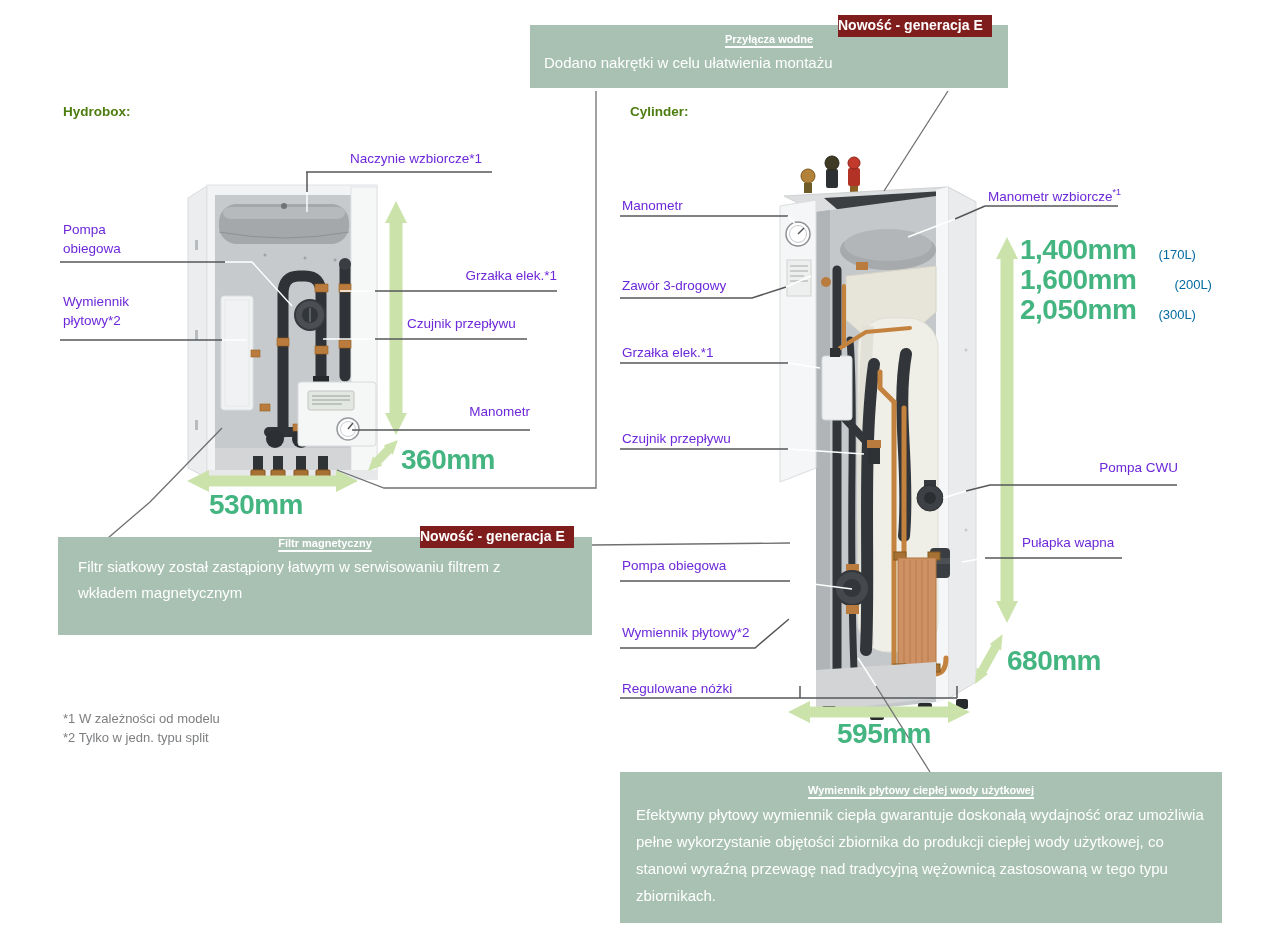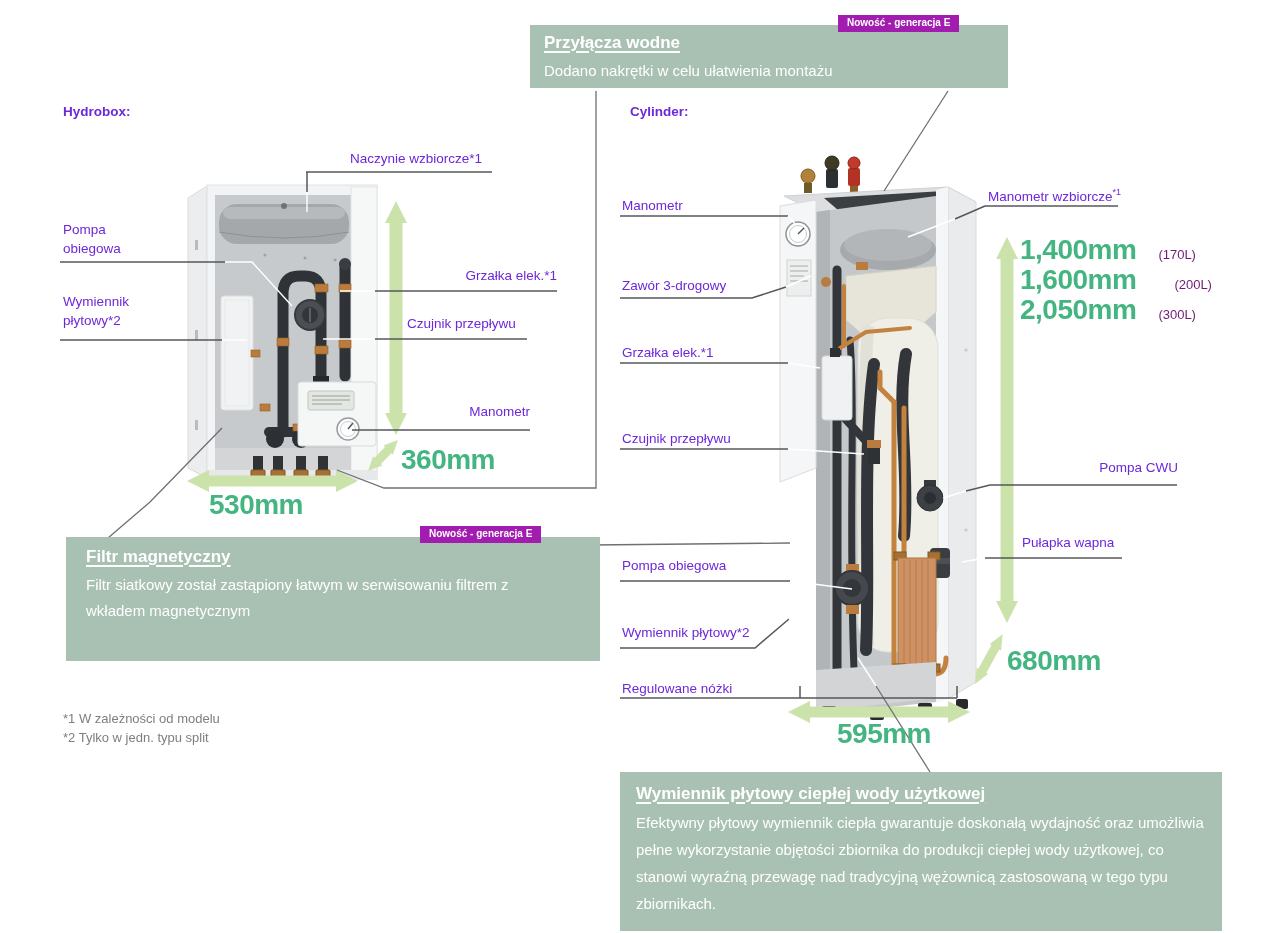--- a/index.html
+++ b/index.html
@@ -1,29 +1,29 @@
 <!DOCTYPE html>
 <html><head>
 <meta charset="utf-8">
 <style>
   html,body{margin:0;padding:0;background:#fff;}
   #page{position:relative;width:1280px;height:933px;background:#fff;overflow:hidden;
         font-family:"Liberation Sans","DejaVu Sans",sans-serif;}
   .abs{position:absolute;}
   .lbl{font-size:13.5px;color:#6d28d9;line-height:19px;}
   .lbl.r{text-align:right;}
-  .sect{font-size:13.5px;font-weight:bold;color:#6d28d9;}
+  .sect{font-size:13.5px;font-weight:bold;color:#4d7c0f;}
   .dim{font-size:28px;font-weight:bold;color:#44b581;letter-spacing:-0.5px;white-space:nowrap;}
-  .cap{font-size:13px;color:#701a75;}
+  .cap{font-size:13px;color:#0369a1;}
   .gbox{background:#a8c1b2;color:#fff;box-sizing:border-box;}
-  .gbox .t{font-size:17px;font-weight:bold;text-decoration:underline;
-           text-underline-offset:3px;text-decoration-thickness:1.5px;margin-bottom:5px;}
+  .gbox .t{font-size:11px;font-weight:bold;text-decoration:underline;
+           text-underline-offset:3px;text-decoration-thickness:1.5px;margin-bottom:5px;text-align:center;}
   .gbox .b{font-size:15px;line-height:26px;}
-  .badge{background:#a21caf;color:#fff;font-size:10px;font-weight:bold;
-         padding:2px 9px 4px 9px;white-space:nowrap;}
+  .badge{background:#7f1d1d;color:#fff;font-size:14px;font-weight:bold;
+         padding:2px 9px 4px 0;white-space:nowrap;}
   .fn{font-size:13px;color:#7c7e80;line-height:19px;}
   sup{font-size:9px;}
   svg{display:block;}
 </style>
 </head>
 <body>
 
 <div id="page">
 
   <svg class="abs" style="left:165px;top:180px" width="240" height="312" viewBox="0 0 240 312">
@@ -321,21 +321,21 @@
   <div class="abs lbl" style="left:350px;top:149px">Naczynie wzbiorcze*1</div>
   <div class="abs lbl" style="left:63px;top:220px;width:85px">Pompa obiegowa</div>
   <div class="abs lbl" style="left:63px;top:292px;width:115px">Wymiennik płytowy*2</div>
   <div class="abs lbl r" style="left:455px;top:266px;width:102px">Grzałka elek.*1</div>
   <div class="abs lbl" style="left:407px;top:314px">Czujnik przepływu</div>
   <div class="abs lbl r" style="left:440px;top:402px;width:90px">Manometr</div>
 
   <div class="abs dim" style="left:401px;top:444px">360mm</div>
   <div class="abs dim" style="left:209px;top:489px">530mm</div>
 
-  <div class="abs gbox" style="left:66px;top:537px;width:534px;height:124px;padding:10px 20px">
+  <div class="abs gbox" style="left:58px;top:537px;width:534px;height:98px;padding:0 20px">
     <div class="t">Filtr magnetyczny</div>
     <div class="b" style="width:470px">Filtr siatkowy został zastąpiony łatwym w serwisowaniu filtrem z wkładem magnetycznym</div>
   </div>
   <div class="abs badge" style="left:420px;top:526px">Nowość - generacja E</div>
 
   <div class="abs fn" style="left:63px;top:709px">*1 W zależności od modelu</div>
   <div class="abs fn" style="left:63px;top:728px">*2 Tylko w jedn. typu split</div>
 
   <div class="abs lbl" style="left:622px;top:196px">Manometr</div>
   <div class="abs lbl" style="left:622px;top:276px">Zawór 3-drogowy</div>

